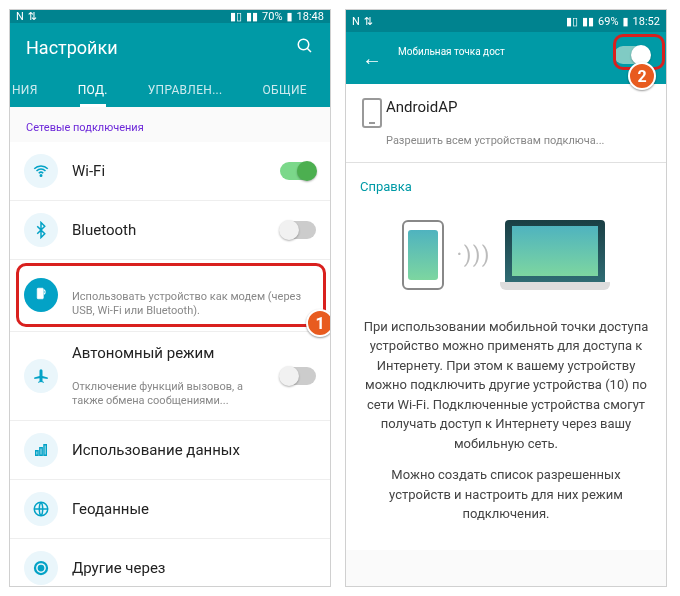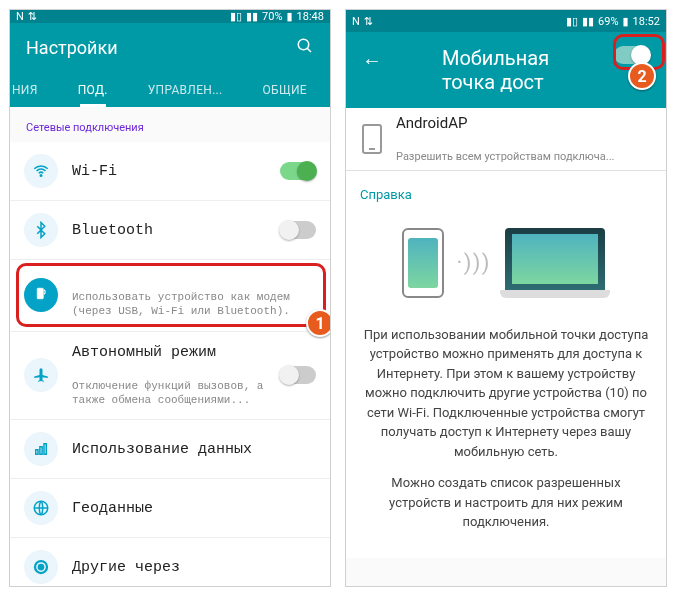--- a/index.html
+++ b/index.html
@@ -9,41 +9,41 @@
   .status-bar { height: 22px; background: #00838f; color: #fff; display: flex; justify-content: space-between; align-items: center; padding: 0 6px; font-size: 11px; }
   .status-left, .status-right { display: flex; align-items: center; gap: 4px; }
   .header { background: #009aa6; color: #fff; padding: 14px 16px; display: flex; align-items: flex-start; gap: 16px; font-size: 18px; }
   .header .back { font-size: 20px; }
   .header .search-wrap { margin-left: auto; font-size: 18px; }
   .tabs { display: flex; background: #009aa6; color: #cceaee; font-size: 12px; gap: 36px; }
   .tab { flex: 1; text-align: center; padding: 10px 2px; position: relative; letter-spacing: .3px; }
   .tab.active { color: #fff; }
   .tab.active::after { content: ""; position: absolute; left: 4px; right: 4px; bottom: 0; height: 3px; background: #fff; }
   .section-label { color: #6d28d9; font-size: 11px; padding: 14px 16px 8px; background: #fafafa; }
-  .list { background: #fff; font-family: Liberation Mono, monospace; }
+  .list { background: #fff; }
   .item { display: flex; align-items: center; padding: 12px 14px; gap: 14px; border-bottom: 1px solid #eee; position: relative; background:#fff; }
   .item:last-child { border-bottom: none; }
   .icon-circle { width: 34px; height: 34px; border-radius: 50%; background: #eaf6fb; display: flex; align-items: center; justify-content: center; flex-shrink: 0; }
   .icon-circle svg { width: 18px; height: 18px; }
   .icon-circle.filled { background: #03a2c6; }
   .icon-circle.filled svg { fill: #fff; stroke: #fff; }
   .item-text { flex: 1; min-width: 0; }
   .item-title { font-size: 15px; color: #222; }
   .item-sub { font-size: 11px; color: #888; line-height: 1.3; margin-top: 18px; }
   .toggle { width: 36px; height: 18px; border-radius: 10px; background: #ccc; position: relative; flex-shrink: 0; }
   .toggle::after { content: ""; position: absolute; width: 20px; height: 20px; border-radius: 50%; background: #f1f1f1; top: -1px; left: -1px; box-shadow: 0 1px 2px rgba(0,0,0,.3); }
   .toggle.on { background: #7bd88a; }
   .toggle.on::after { left: auto; right: -1px; background: #4caf50; }
   .toggle.on-alt { background: #80cbc4; }
   .toggle.on-alt::after { left: auto; right: -1px; background: #fff; }
   .highlight-red { position: absolute; border: 3px solid #d9201e; border-radius: 10px; pointer-events: none; }
   .badge { position: absolute; width: 28px; height: 28px; border-radius: 50%; display: flex; align-items: center; justify-content: center; color: #fff; font-weight: bold; font-size: 16px; border: 2px solid #fff; box-shadow: 0 1px 2px rgba(0,0,0,.4); }
   .badge.b1 { background: #e85b1f; }
   .badge.b2 { background: #e85b1f; }
-  .ap-item { display: flex; align-items: center; padding: 6px 16px; gap: 14px; border-bottom: 1px solid #e0e0e0; background:#fff; }
+  .ap-item { display: flex; align-items: flex-start; padding: 14px 16px; gap: 4px; border-bottom: 1px solid #e0e0e0; background:#fff; }
   .ap-icon { width: 20px; height: 30px; border: 2px solid #999; border-radius: 3px; position: relative; }
   .ap-icon::after { content:""; position:absolute; bottom:2px; left:50%; transform:translateX(-50%); width:6px; height:2px; background:#999; }
   .help-box { padding: 14px; color: #444; font-size: 13px; line-height: 1.5; background:#fff; }
   .help-label { color: #009aa6; font-size: 13px; margin-bottom: 8px; }
   .illustration { height: 100px; display:flex; align-items:center; justify-content:center; gap:12px; margin: 6px 0 12px; }
   .il-phone { width: 42px; height: 70px; border: 2px solid #888; border-radius: 6px; display:flex; align-items:center; justify-content:center; background:#fff; }
   .il-phone .screen { width: 30px; height: 50px; background: linear-gradient(#4fb3bf,#7dd6a0); border-radius:3px; }
   .il-waves { color:#bbb; font-size:22px; letter-spacing:-2px; }
   .il-laptop { width: 110px; }
   .il-laptop .lid { width: 100px; height: 62px; background: linear-gradient(#1a3e44,#2e6b73); border-radius: 4px 4px 0 0; margin:0 auto; display:flex; align-items:center; justify-content:center; }
@@ -197,21 +197,21 @@
       <div class="status-right">
         <span>▮▯</span>
         <span>▮▮</span>
         <span>69%</span>
         <span>▮</span>
         <span>18:52</span>
       </div>
     </div>
     <div class="header">
       <span class="back">←</span>
-      <span style="font-size:20px;margin-left:44px;">Мобильная точка дост</span>
+      <span style="font-size:10px;">Мобильная точка дост</span>
       <span class="search-wrap">
         <span class="toggle on-alt" style="display:inline-block;"></span>
       </span>
     </div>
 
     <div class="ap-item">
       <div class="ap-icon"></div>
       <div class="item-text">
         <div class="item-title">AndroidAP</div>
         <div class="item-sub">Разрешить всем устройствам подключа...</div>

